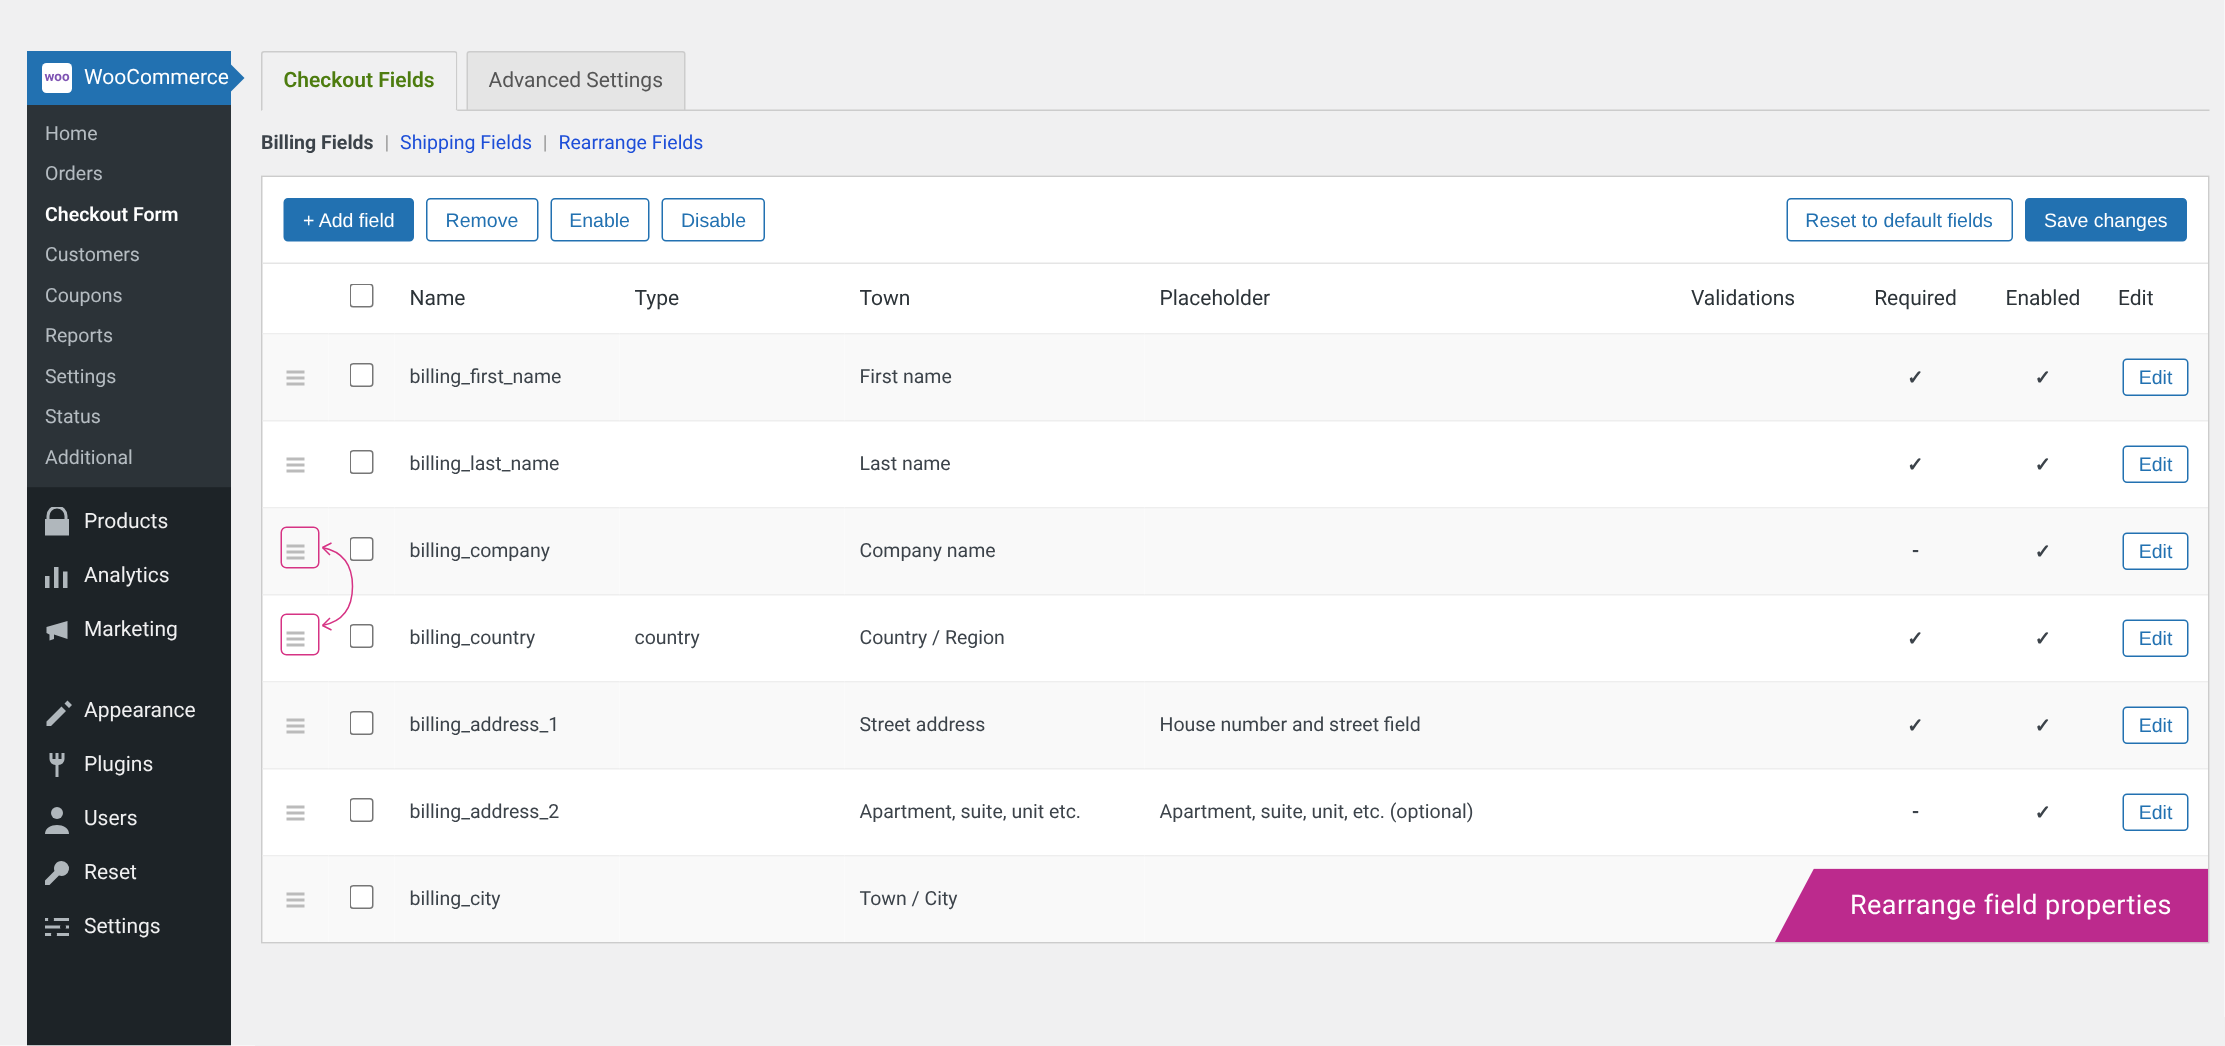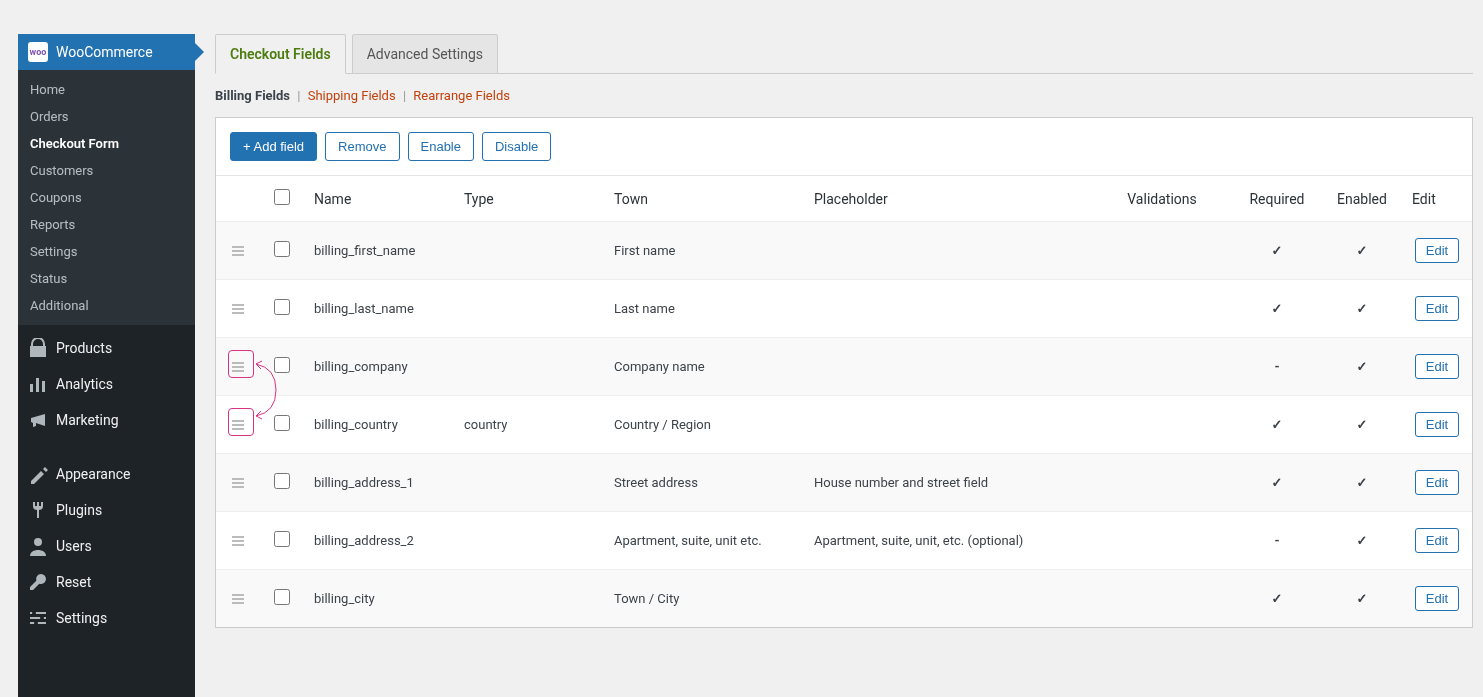--- a/index.html
+++ b/index.html
@@ -1,21 +1,21 @@
 <!DOCTYPE html>
 <html><head>
   <meta charset="utf-8">
   <style>
     * { box-sizing: border-box; margin: 0; padding: 0; }
     body { font-family: -apple-system, BlinkMacSystemFont, "Segoe UI", Roboto, sans-serif; background: #f0f0f1; color: #3c434a; font-size: 13px; }
     
     .wrap { display: flex; min-height: 697px; padding: 10px 10px 0 0; }
     
     
-    .sidebar { width: 177px; background: #1d2327; color: #f0f0f1; margin-top: 24px; flex-shrink: 0; position: relative; margin-left: 18px; }
+    .sidebar { width: 136px; background: #1d2327; color: #f0f0f1; margin-top: 24px; flex-shrink: 0; position: relative; margin-left: 18px; }
     .sidebar-item { display: flex; align-items: center; padding: 8px 10px; font-size: 14px; color: rgba(240,246,252,.7); cursor: pointer; position: relative; }
     .sidebar-item.menu-top { color:#f0f0f1; }
     .sidebar-item.menu-top .icon { width: 20px; height: 20px; margin-right: 8px; display:flex; align-items:center; justify-content:center; }
     .sidebar-item.active-top { background: #2271b1; color: #fff; }
     .sidebar-item.active-top::after {
       content: ""; position: absolute; right: -9px; top: 50%; transform: translateY(-50%);
       border-style: solid; border-width: 10px 0 10px 10px; border-color: transparent transparent transparent #2271b1;
     }
     .sidebar-sub { background:#2c3338; padding: 6px 0; }
     .sidebar-sub .sidebar-item { padding: 6px 12px; font-size: 13px; color: rgba(240,246,252,.7); }
@@ -26,21 +26,21 @@
     
     
     .main { flex:1; padding: 0 0 0 20px; margin-top: 24px; }
     
     .tabs { display:flex; border-bottom: 1px solid #ccc; }
     .tab { padding: 11px 14px; border: 1px solid #ccc; background:#e5e5e5; color:#555; margin-right: 6px; margin-bottom:-1px; border-radius: 2px 2px 0 0; font-size:14px; cursor:pointer; }
     .tab.active { background:#f0f0f1; border-bottom-color:#f0f0f1; color:#4d7c0f; font-weight:600; }
     
     .subnav { padding: 14px 0 14px 0; font-size: 13px; }
     .subnav strong { font-weight:700; }
-    .subnav a { color:#c2410c; text-decoration:none; }
+    .subnav a { color:#1d4ed8; text-decoration:none; }
     .subnav .sep { color:#999; margin: 0 4px; }
     
     .panel { background:#fff; border:1px solid #ccc; position:relative; margin-bottom: 40px;}
     
     .toolbar { display:flex; align-items:center; padding: 14px; border-bottom: 1px solid #e5e5e5; }
     .toolbar .right { margin-left:auto; display:flex; gap:8px; }
     .btn { padding: 6px 12px; border-radius:3px; font-size:13px; cursor:pointer; border:1px solid; background:#fff; }
     .btn-primary { background:#2271b1; color:#fff; border-color:#2271b1; }
     .btn-outline { border-color:#2271b1; color:#2271b1; }
     .btn-sm { padding: 4px 10px; font-size: 13px; }
@@ -204,20 +204,24 @@
     </div>
 
     <div class="panel">
       <div class="toolbar">
         <div class="left">
           <button class="btn btn-primary">+ Add field</button>
           <button class="btn btn-outline">Remove</button>
           <button class="btn btn-outline">Enable</button>
           <button class="btn btn-outline">Disable</button>
         </div>
+        <div class="right">
+          <button class="btn btn-outline">Reset to default fields</button>
+          <button class="btn btn-primary">Save changes</button>
+        </div>
       </div>
 
       <div class="table-container">
         <table>
           <thead>
             <tr>
               <th class="col-drag"></th>
               <th class="col-check"><input type="checkbox" style=""></th>
               <th class="col-name">Name</th>
               <th class="col-type">Type</th>
@@ -360,15 +364,16 @@
                 <td class="col-ph"></td>
                 <td class="col-valid"></td>
                 <td class="col-req check-mark">✓</td>
                 <td class="col-en check-mark">✓</td>
                 <td class="col-edit"><button class="btn btn-outline btn-sm">Edit</button></td>
               </tr>
             </tbody>
         </table>
       </div>
 
+      <div class="banner">Rearrange field properties</div>
     </div>
   </div>
 </div>
 
 </body></html>

